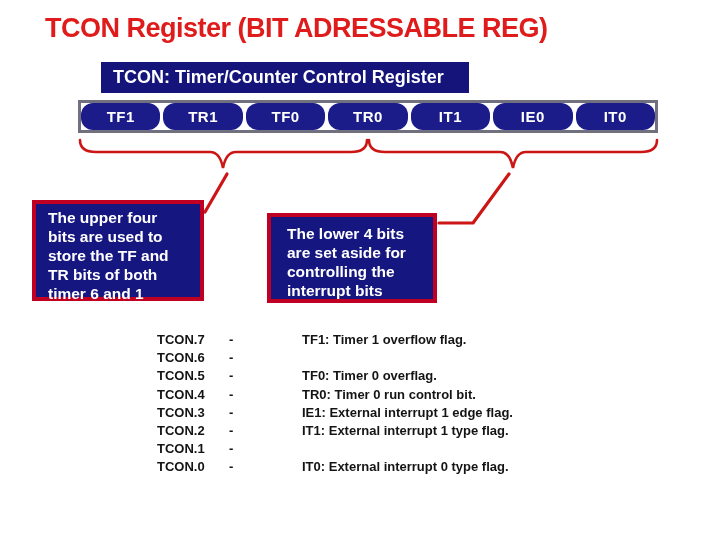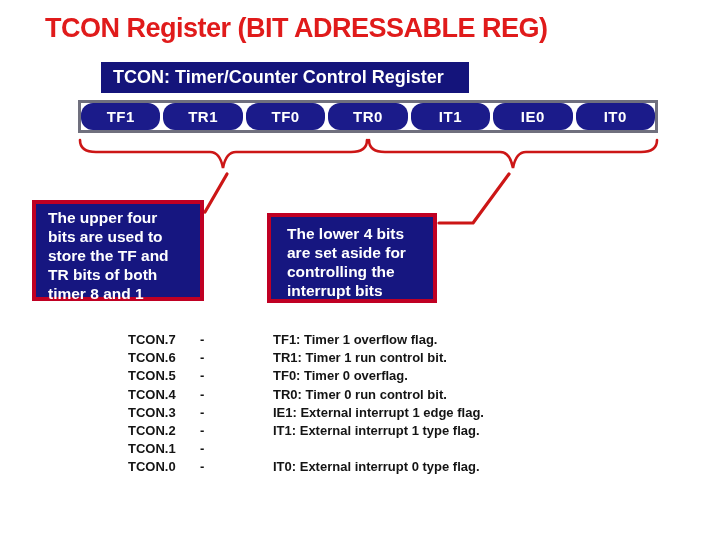--- a/index.html
+++ b/index.html
@@ -40,21 +40,21 @@
     white-space:pre-line;
   }
   .callout-upper { left:32px; top:200px; width:172px; height:101px; padding:4px 4px 0 12px; }
   .callout-lower { left:267px; top:213px; width:170px; height:90px;  padding:7px 12px 0 16px; }
   .bit-table {
     position:absolute; left:128px; top:331px;
     font-size:13px; font-weight:bold; color:#141414;
   }
   .bit-row {
     display:grid; grid-template-columns:72px 73px auto;
-    height:18.2px; line-height:18.2px; white-space:nowrap;
+    height:18.2px; line-height:18.2px; white-space:nowrap;margin-left:29px;
   }
 </style>
 </head>
 <body>
 
 <div class="slide-title">TCON Register (BIT ADRESSABLE REG)</div>
 
 <div class="reg-header">TCON: Timer/Counter Control Register</div>
 
 <div class="reg-row">
@@ -71,37 +71,36 @@
   <path d="M80,140 Q80,152 96,152 L210,152 Q220,152 223,168 Q226,152 236,152 L351,152 Q367,152 367,140" fill="none" stroke="#cc1616" stroke-width="2.6" stroke-linecap="round"></path>
   <path d="M369,140 Q369,152 385,152 L500,152 Q510,152 513,168 Q516,152 526,152 L641,152 Q657,152 657,140" fill="none" stroke="#cc1616" stroke-width="2.6" stroke-linecap="round"></path>
   <path d="M227,174 L205,212" fill="none" stroke="#cc1616" stroke-width="3.2" stroke-linecap="round"></path>
   <path d="M509,174 L473,223 L439,223" fill="none" stroke="#cc1616" stroke-width="3.2" stroke-linecap="round" stroke-linejoin="round"></path>
 </svg>
 
 <div class="callout callout-upper">The upper four
 bits are used to
 store the TF and
 TR bits of both
-timer 8 and 1</div>
+timer 6 and 1</div>
 
 <div class="callout callout-lower">The lower 4 bits
 are set aside for
 controlling the
 interrupt bits</div>
 
 <div class="bit-table">
   <div class="bit-row">
     <span>TCON.7</span>
       <span>-</span>
       <span>TF1: Timer 1 overflow flag.</span>
   </div>
   <div class="bit-row">
     <span>TCON.6</span>
       <span>-</span>
-      <span>TR1: Timer 1 run control bit.</span>
   </div>
   <div class="bit-row">
     <span>TCON.5</span>
       <span>-</span>
       <span>TF0: Timer 0 overflag.</span>
   </div>
   <div class="bit-row">
     <span>TCON.4</span>
       <span>-</span>
       <span>TR0: Timer 0 run control bit.</span>

